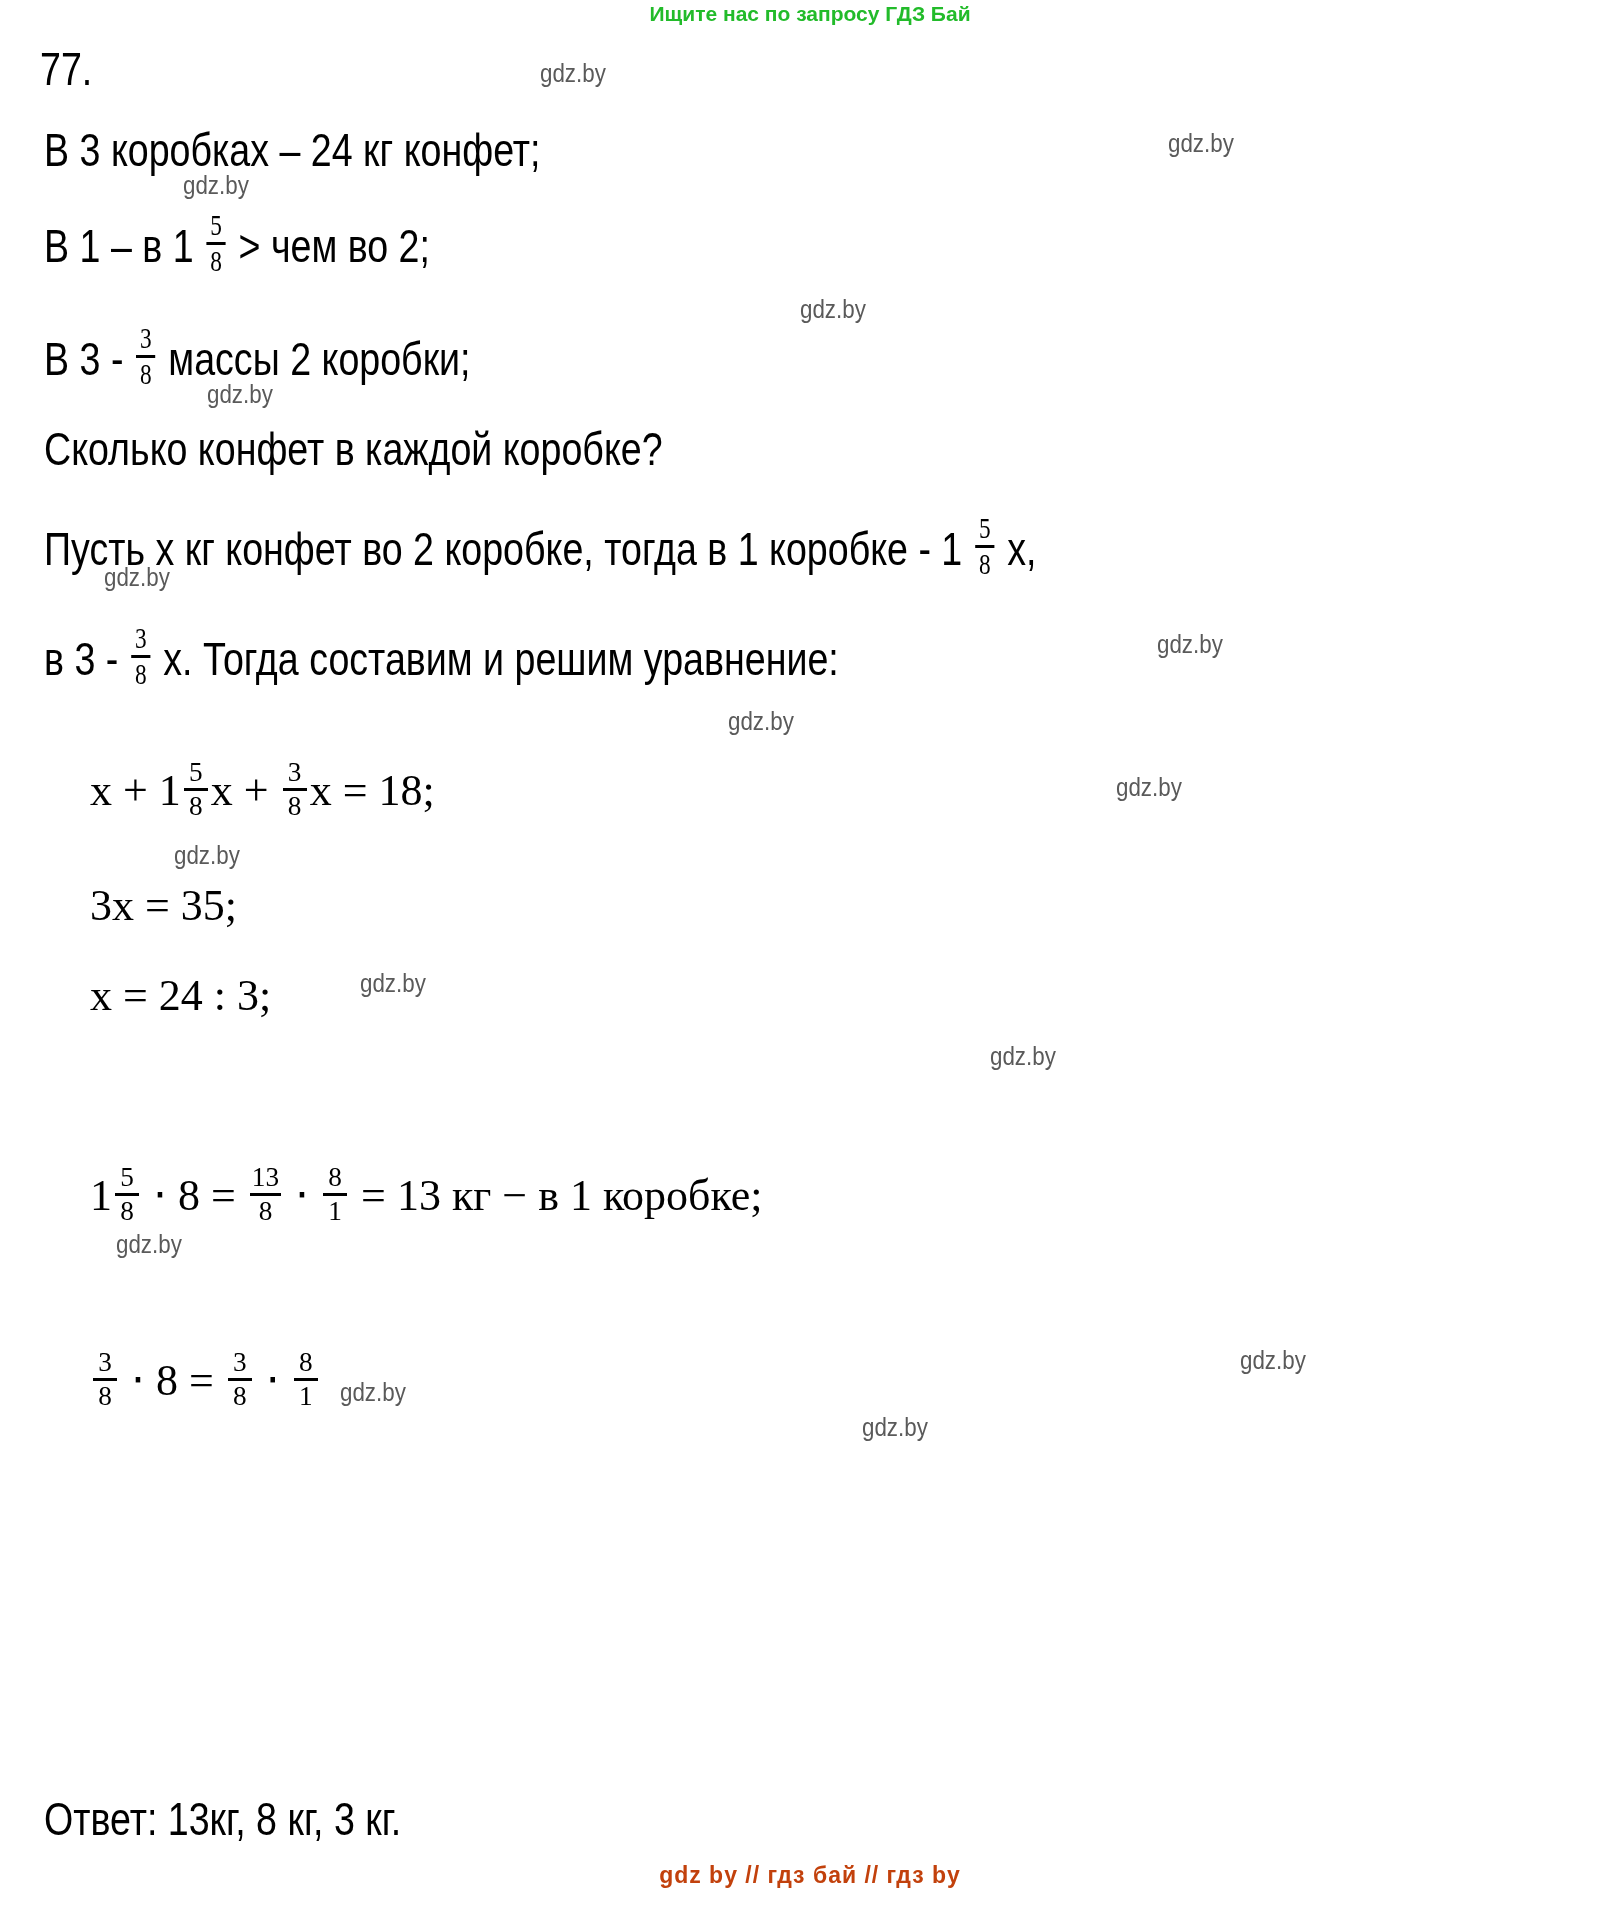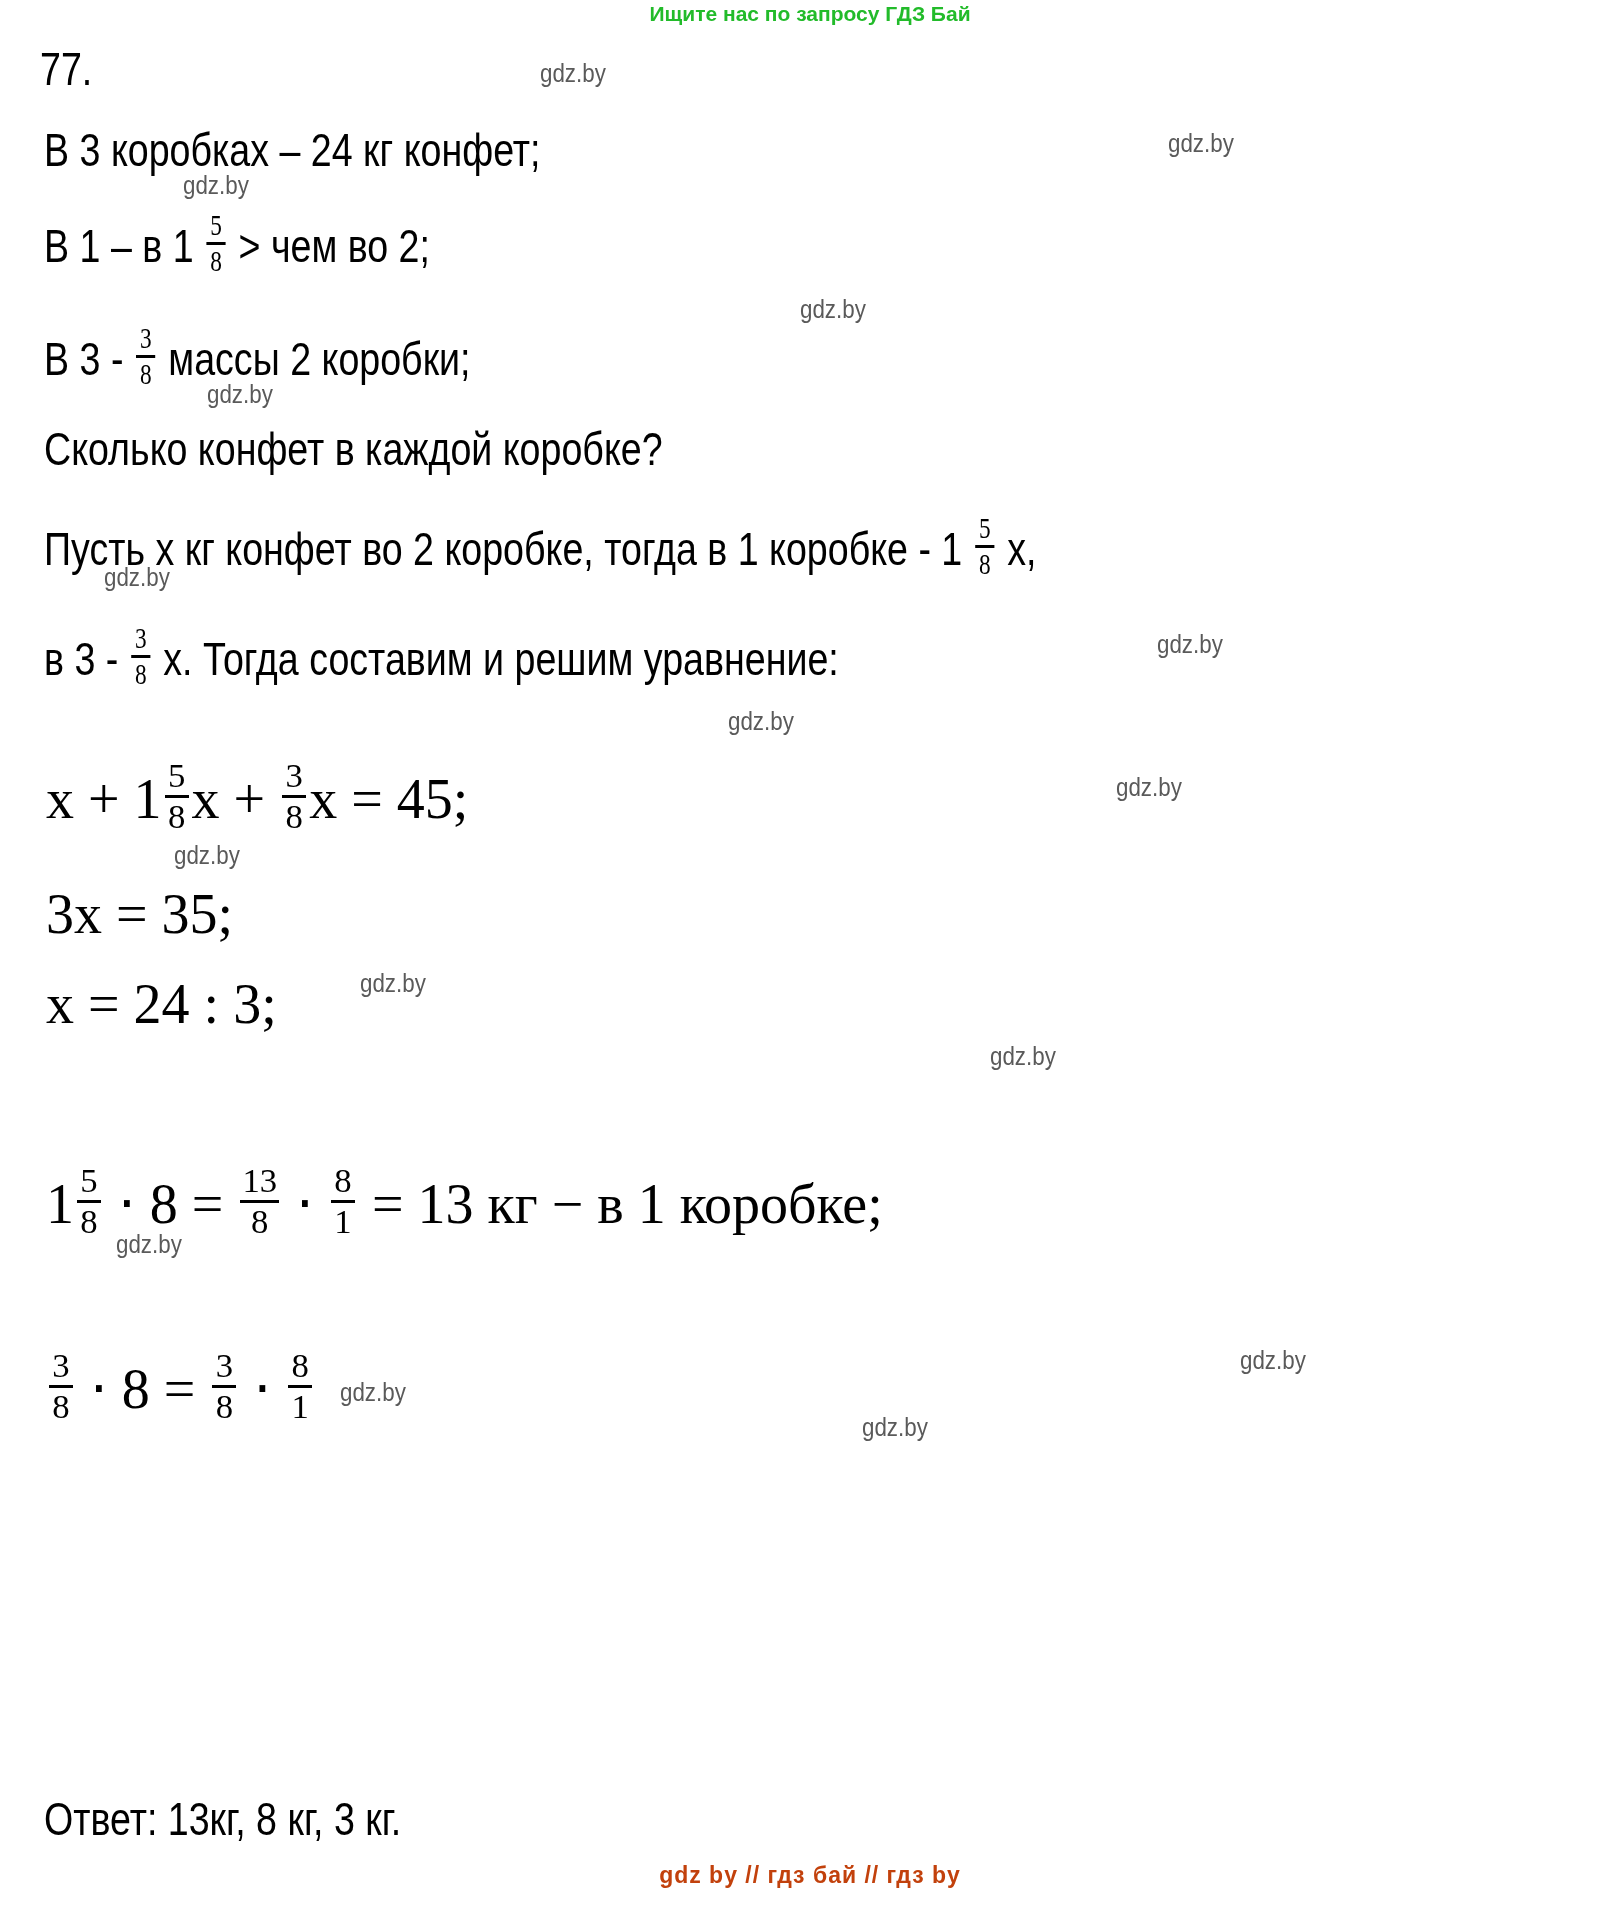--- a/index.html
+++ b/index.html
@@ -55,22 +55,23 @@
   .sans{
     font-family:"Liberation Sans", sans-serif;
     font-size:47px;
     transform:scaleX(0.80);
     transform-origin:left center;
     color:#000;
   }
   
   .serif{
     font-family:"Liberation Serif", serif;
-    font-size:56px;
+    font-size:44px;
     color:#000;
+    margin-left:44px;
   }
   .num{
     font-family:"Liberation Sans", sans-serif;
     font-size:47px;
     transform:scaleX(0.80);
     transform-origin:left center;
   }
 
   
   .frac{
@@ -178,21 +179,21 @@
   </div>
 
   <div class="ln serif" style="left:46px; top:760px;" id="step-0"><span class="mid">х + 1</span><span class="frac">
         <span class="n">5</span>
         <span class="bar"></span>
         <span class="d">8</span>
       </span><span class="mid">х + </span><span class="frac">
         <span class="n">3</span>
         <span class="bar"></span>
         <span class="d">8</span>
-      </span><span class="mid">х = 45;</span></div>
+      </span><span class="mid">х = 18;</span></div>
 
   <div class="ln serif" style="left:46px; top:880px;" id="step-1"><span class="mid">3х = 35;</span></div>
 
   <div class="ln serif" style="left:46px; top:970px;" id="step-2"><span class="mid">х = 24 : 3;</span></div>
 
 
   <div class="ln serif" style="left:46px; top:1165px;" id="step-4"><span class="mid">1</span><span class="frac">
         <span class="n">5</span>
         <span class="bar"></span>
         <span class="d">8</span>

